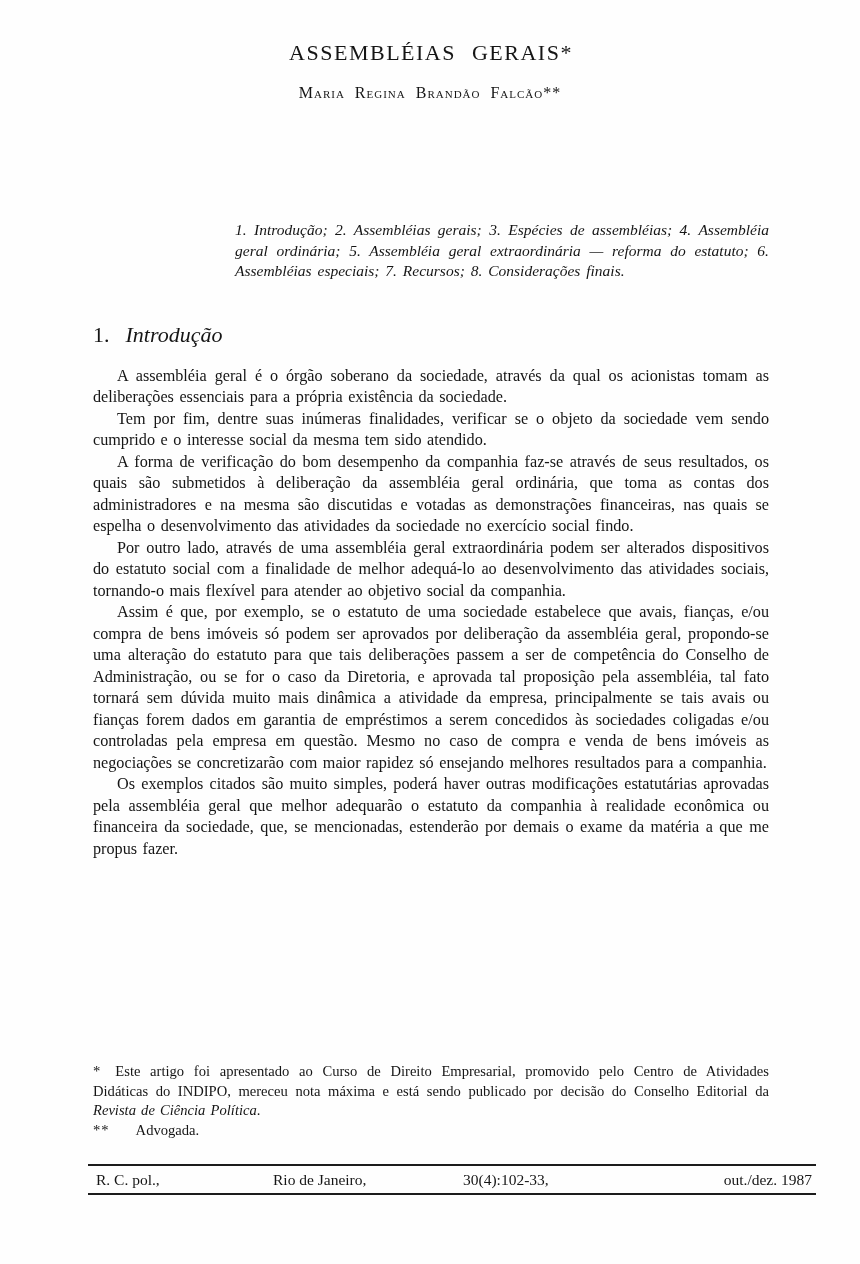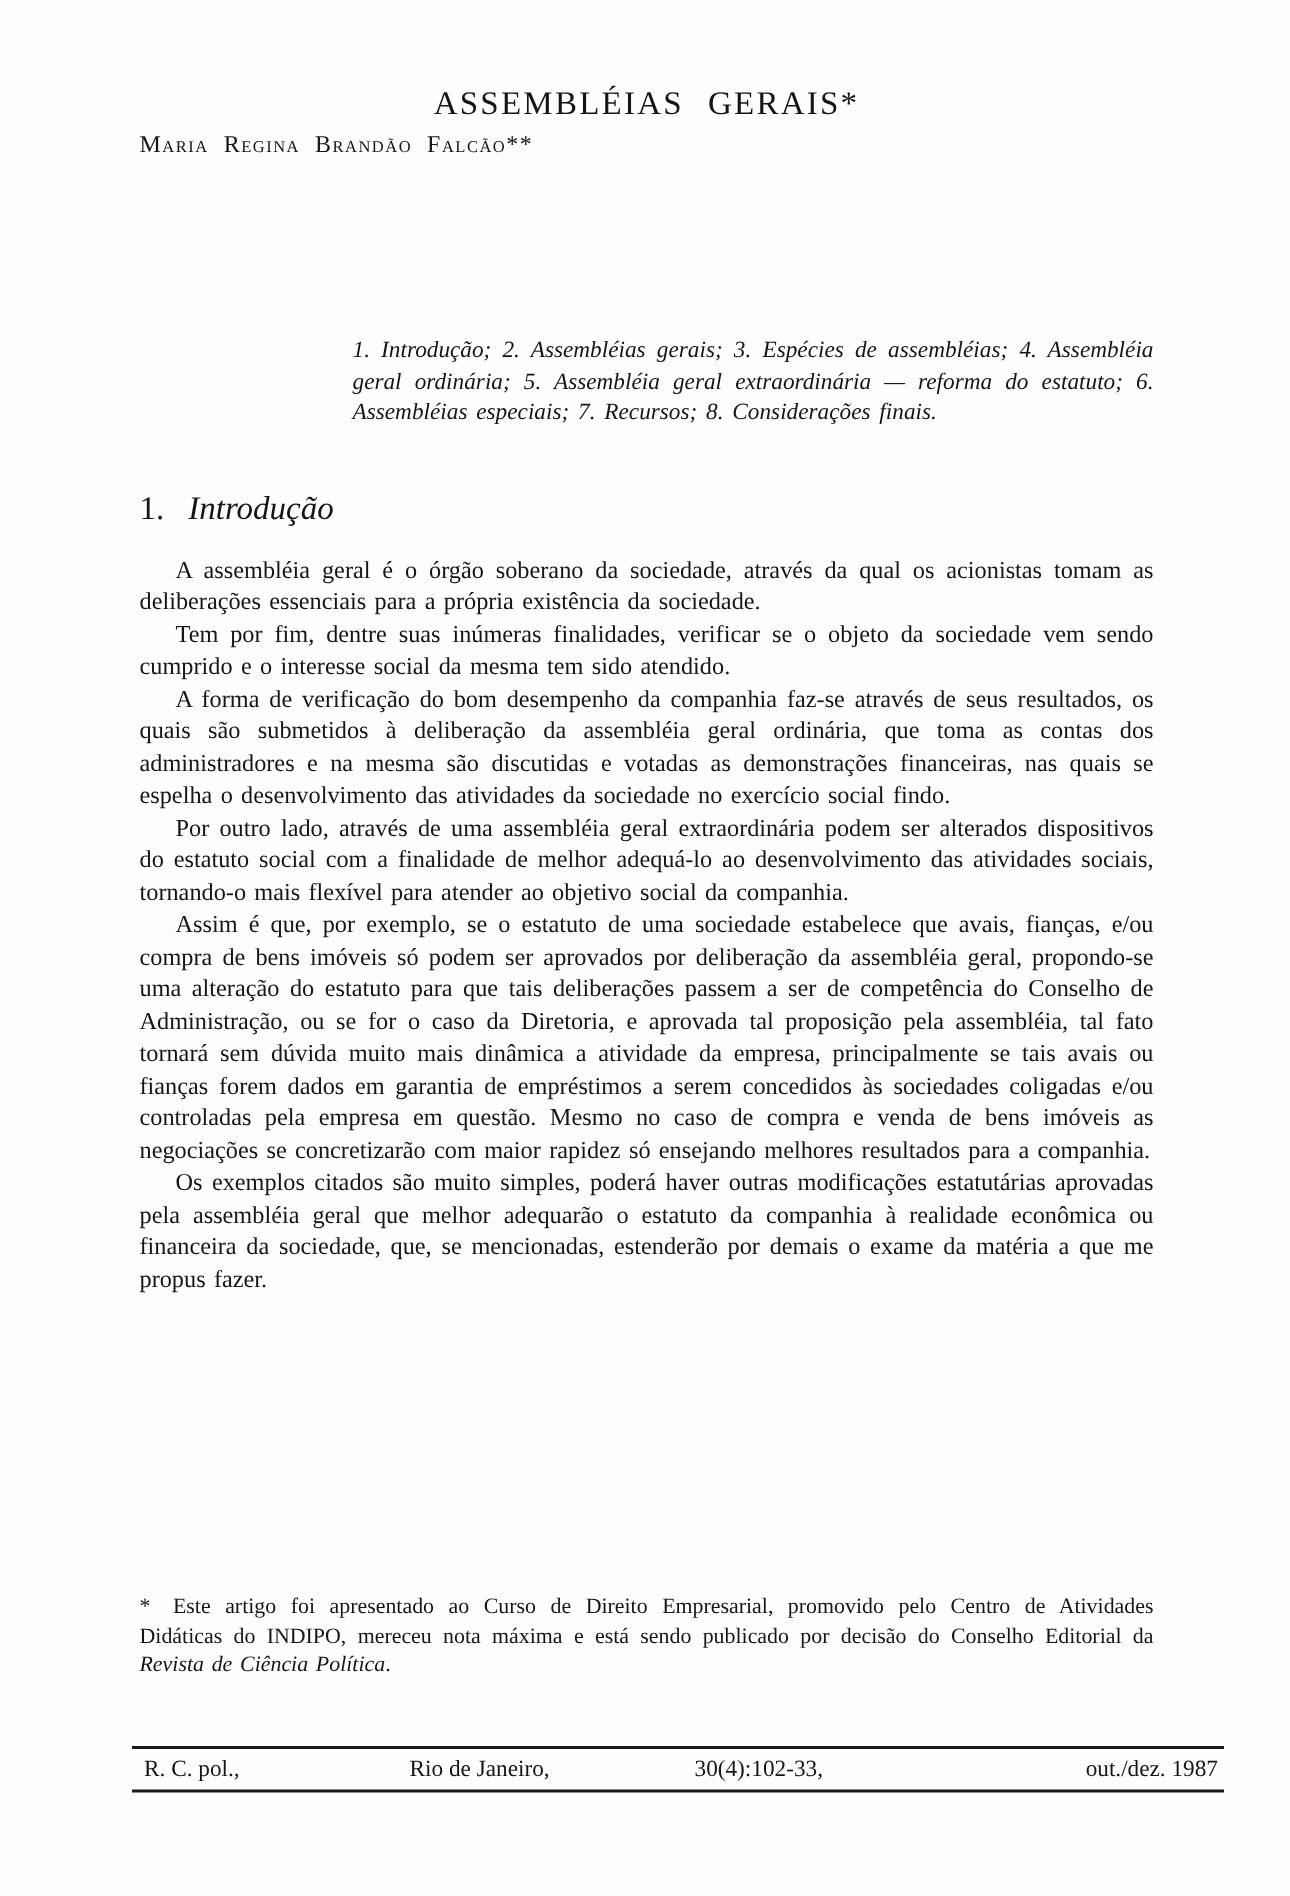--- a/index.html
+++ b/index.html
@@ -13,35 +13,35 @@
     height: 1264px;
     margin: 0 auto;
     background: #fefefe;
     color: #151515;
     font-family: "Liberation Serif", "DejaVu Serif", serif;
     overflow: hidden;
   }
   .content {
     position: absolute;
     left: 93px;
-    top: 16px;
+    top: 0;
     width: 676px;
   }
   .title {
     margin-top: 40px;
     text-align: center;
     font-size: 22px;
     line-height: 26px;
     letter-spacing: 1.5px;
     word-spacing: 9px;
     font-weight: 500;
   }
   .author {
-    margin-top: 6px;
-    text-align: left;
+    margin-top: 18px;
+    text-align: center;
     font-size: 16px;
     letter-spacing: 1px;
     word-spacing: 5px;
     font-variant-caps: small-caps;
     padding-right: 2px;
   }
   .outline {
     margin-top: 118px;
     margin-left: 142px;
     font-style: italic;
@@ -127,20 +127,21 @@
       <p>A forma de verificação do bom desempenho da companhia faz-se através de seus resultados, os quais são submetidos à deliberação da assembléia geral ordinária, que toma as contas dos administradores e na mesma são discutidas e votadas as demonstrações financeiras, nas quais se espelha o desenvolvimento das atividades da sociedade no exercício social findo.</p>
       <p>Por outro lado, através de uma assembléia geral extraordinária podem ser alterados dispositivos do estatuto social com a finalidade de melhor adequá-lo ao desenvolvimento das atividades sociais, tornando-o mais flexível para atender ao objetivo social da companhia.</p>
       <p>Assim é que, por exemplo, se o estatuto de uma sociedade estabelece que avais, fianças, e/ou compra de bens imóveis só podem ser aprovados por deliberação da assembléia geral, propondo-se uma alteração do estatuto para que tais deliberações passem a ser de competência do Conselho de Administração, ou se for o caso da Diretoria, e aprovada tal proposição pela assembléia, tal fato tornará sem dúvida muito mais dinâmica a atividade da empresa, principalmente se tais avais ou fianças forem dados em garantia de empréstimos a serem concedidos às sociedades coligadas e/ou controladas pela empresa em questão. Mesmo no caso de compra e venda de bens imóveis as negociações se concretizarão com maior rapidez só ensejando melhores resultados para a companhia.</p>
       <p>Os exemplos citados são muito simples, poderá haver outras modificações estatutárias aprovadas pela assembléia geral que melhor adequarão o estatuto da companhia à realidade econômica ou financeira da sociedade, que, se mencionadas, estenderão por demais o exame da matéria a que me propus fazer.</p>
     </div>
 
   </div>
 
   <div class="footnotes">
     <p><span class="fn-marker">*</span><span>Este artigo foi apresentado ao Curso de Direito Empresarial, promovido pelo Centro de Atividades Didáticas do INDIPO, mereceu nota máxima e está sendo publicado por decisão do Conselho Editorial da </span><span class="fn-italic">Revista de Ciência Política</span><span>.</span></p>
+    <p><span class="fn-marker-2">**</span><span class="fn-advogada">Advogada.</span></p>
   </div>
 
   <div class="footer-line">
     <span class="cell left">R. C. pol.,</span>
     <span class="cell">Rio de Janeiro,</span>
     <span class="cell">30(4):102-33,</span>
     <span class="cell right">out./dez. 1987</span>
   </div>
 
 </div>

